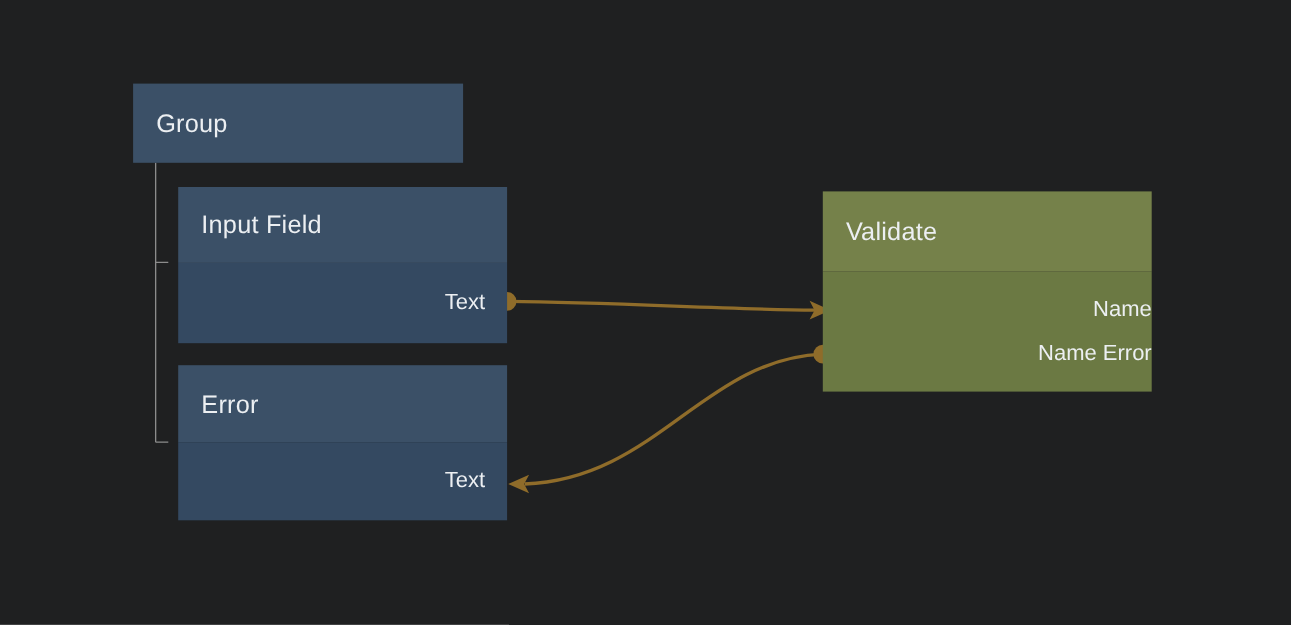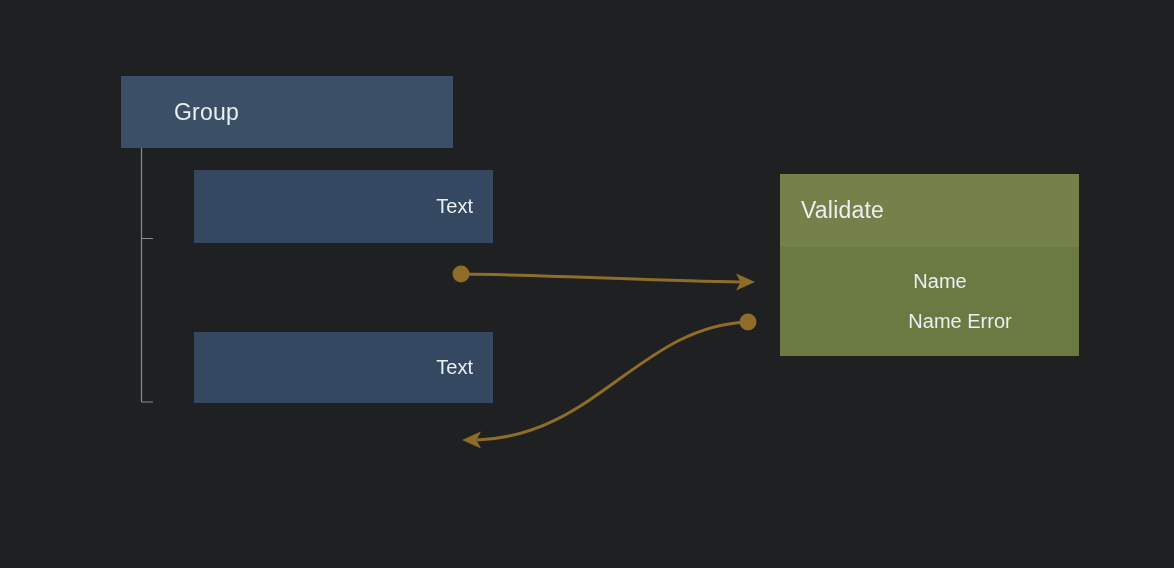--- a/index.html
+++ b/index.html
@@ -17,41 +17,40 @@
   .wires {
     position: absolute;
     left: 0; top: 0;
     width: 1174px;
     height: 568px;
     pointer-events: none;
   }
   .node {
     position: absolute;
     color: var(--text-color, #eceff2);
-    padding-left: 32px;
   }
   .node-header {
     display: flex;
     align-items: center;
     padding-left: 21px;
     font-size: 23px;
     letter-spacing: 0.2px;
   }
   .node-body {
     position: relative;
   }
   .port-row {
     position: absolute;
     left: 0; right: 0;
     display: flex;
     align-items: center;
     font-size: 20px;
   }
   .port-row.out-right { justify-content: flex-end; padding-right: 20px; margin-left: 35px; }
-  .port-row.in-left   { justify-content: center; padding-left: 21px; }
+  .port-row.in-left   { justify-content: flex-end; padding-left: 21px; }
 
   
   #node-group {
     left: 121px; top: 76px; width: 300px; height: 72px;
     background: var(--node-blue-header, #3b5067);
   }
   #node-group .node-header { height: 72px; }
 
   
   #node-input-field { left: 162px; top: 170px; width: 299px; height: 142px; }
@@ -94,28 +93,34 @@
     </g>
   </svg>
 
   <div class="node" id="node-group">
     <div class="node-header">
       <span>Group</span>
     </div>
   </div>
 
   <div class="node" id="node-input-field">
+    <div class="node-header">
+      <span>Input Field</span>
+    </div>
     <div class="node-body">
       <div class="port-row out-right">
         <span>Text</span>
       </div>
     </div>
   </div>
 
   <div class="node" id="node-error">
+    <div class="node-header">
+      <span>Error</span>
+    </div>
     <div class="node-body">
       <div class="port-row out-right">
         <span>Text</span>
       </div>
     </div>
   </div>
 
   <div class="node" id="node-validate">
     <div class="node-header">
       <span>Validate</span>

